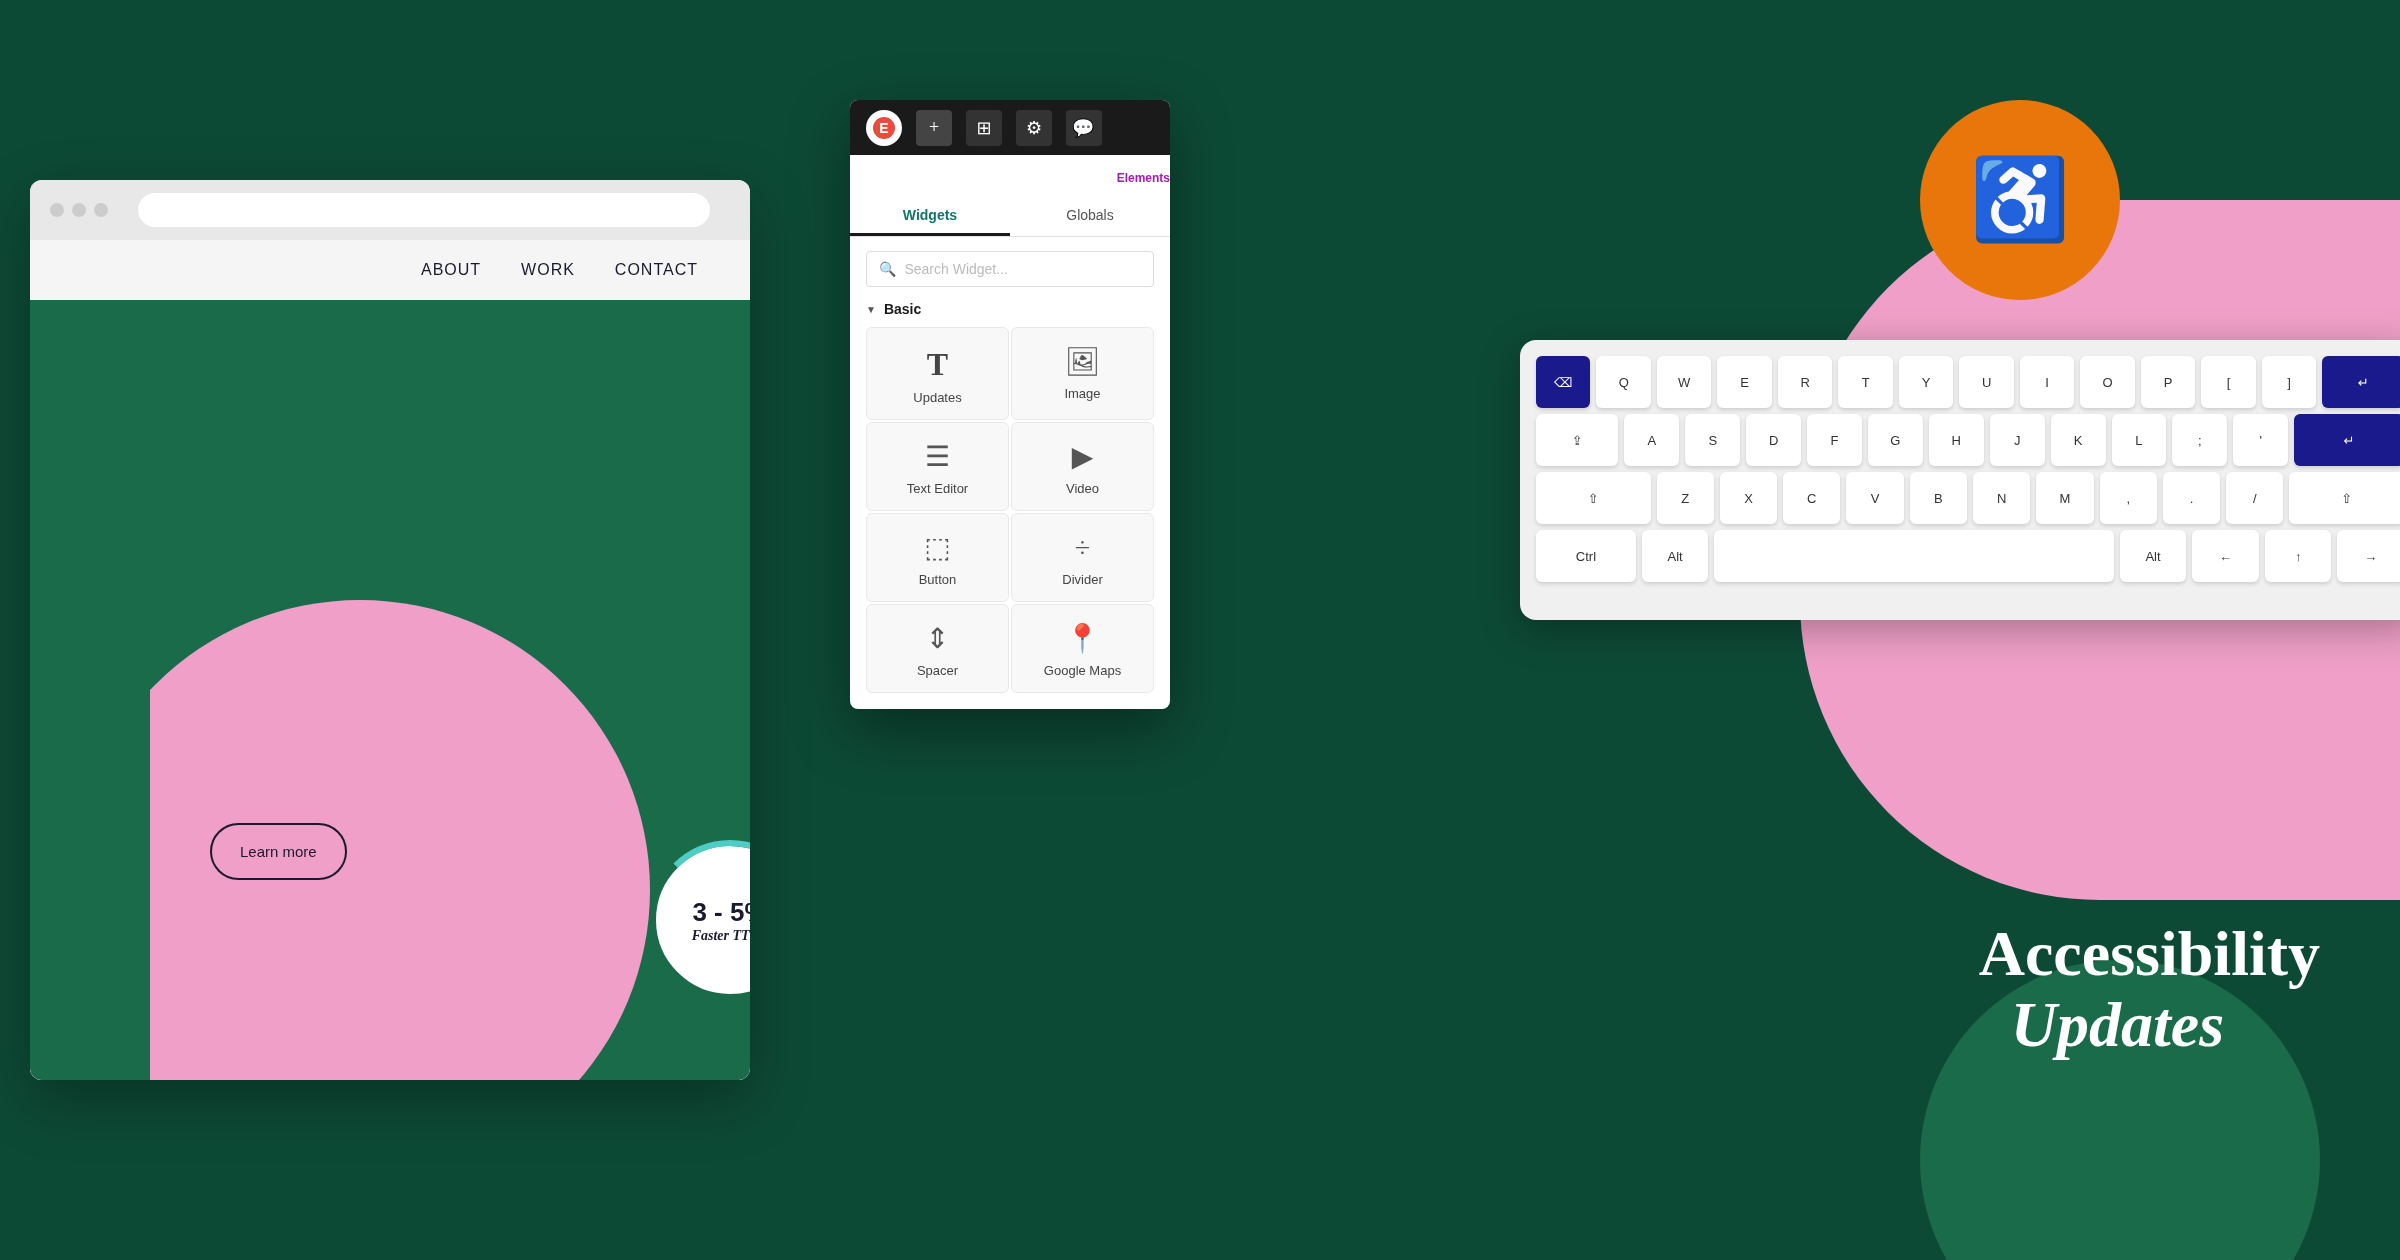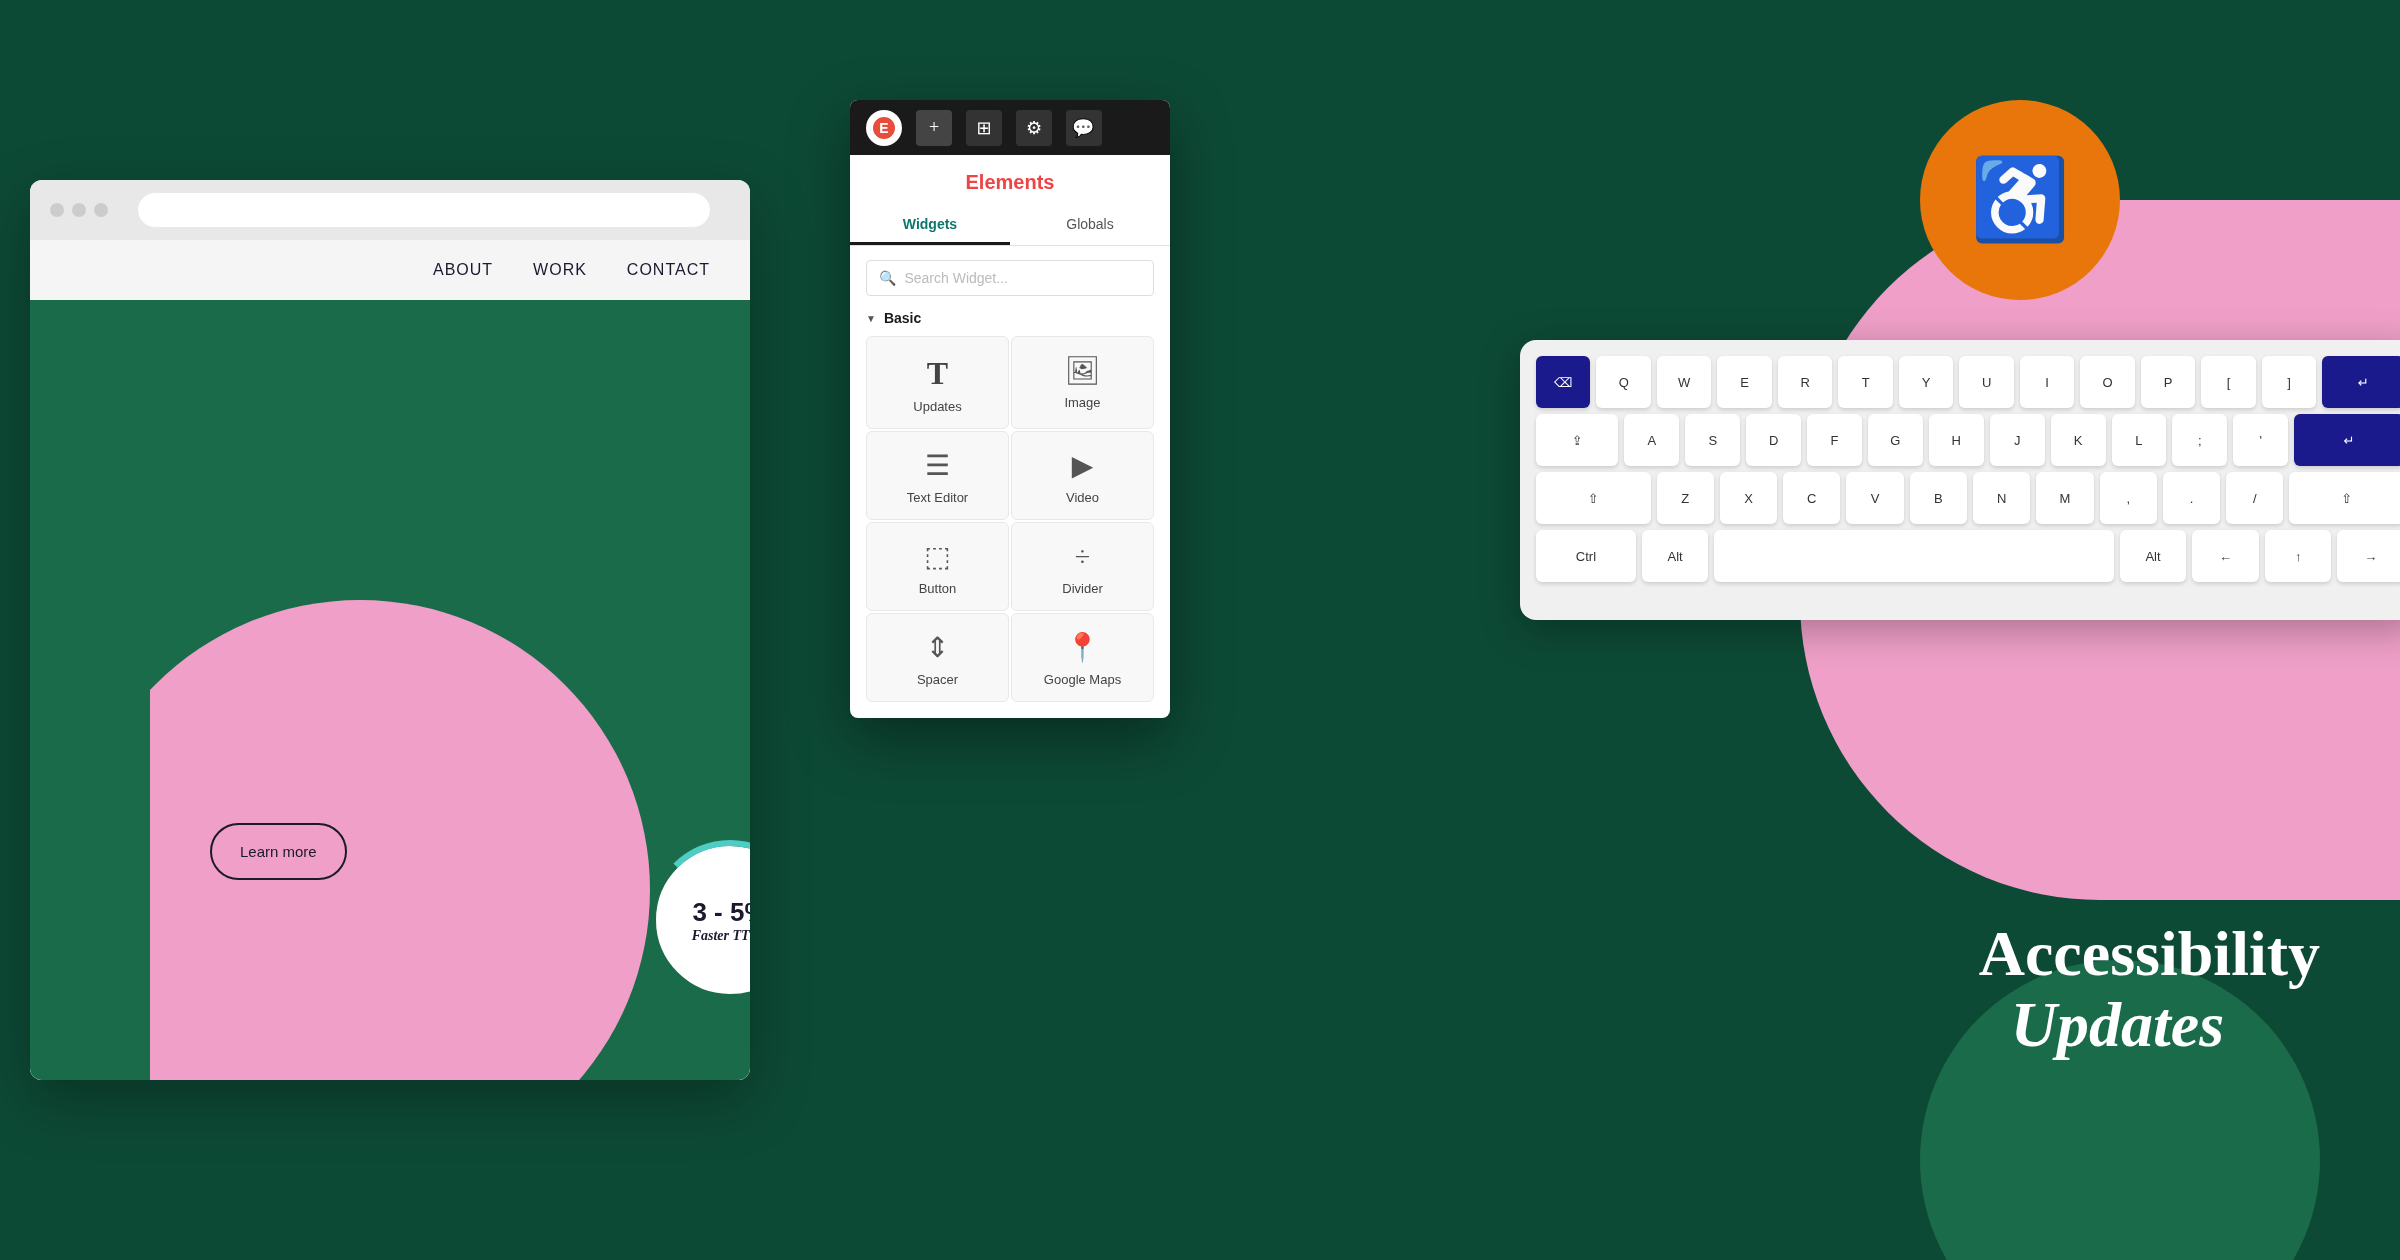--- a/index.html
+++ b/index.html
@@ -63,21 +63,21 @@
       border-radius: 17px;
       margin: 0 20px;
     }
 
     .browser-nav {
       height: 60px;
       background: #f5f5f5;
       display: flex;
       align-items: center;
       justify-content: flex-end;
-      padding: 0 40px;
+      padding: 0 52px;
       gap: 40px;
     }
 
     .nav-item {
       font-family: Arial, sans-serif;
       font-size: 16px;
       letter-spacing: 1px;
       color: #1a1a2e;
       font-weight: 500;
     }
@@ -256,24 +256,25 @@
     .panel-icon-btn.active {
       background: #444;
     }
 
     .panel-header {
       padding: 16px 0 0;
       text-align: center;
     }
 
     .panel-title {
-      font-size: 20px;
+      font-size: 12px;
       font-weight: 700;
       font-family: Arial, sans-serif;
-      color: #ef4444;
+      color: #a21caf;
+      text-align: right;
     }
 
     .panel-tabs {
       display: flex;
       margin-top: 12px;
       border-bottom: 1px solid #e0e0e0;
     }
 
     .panel-tab {
       flex: 1;

